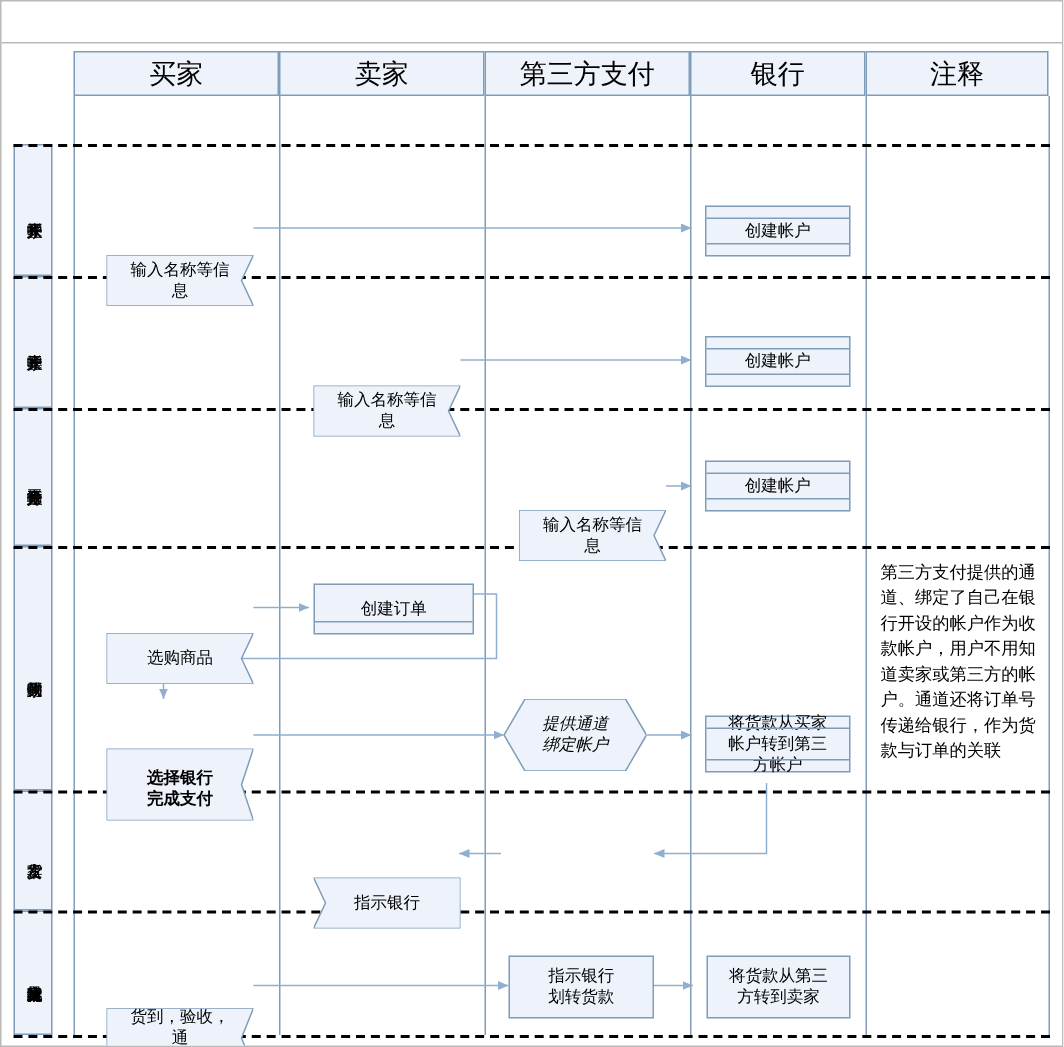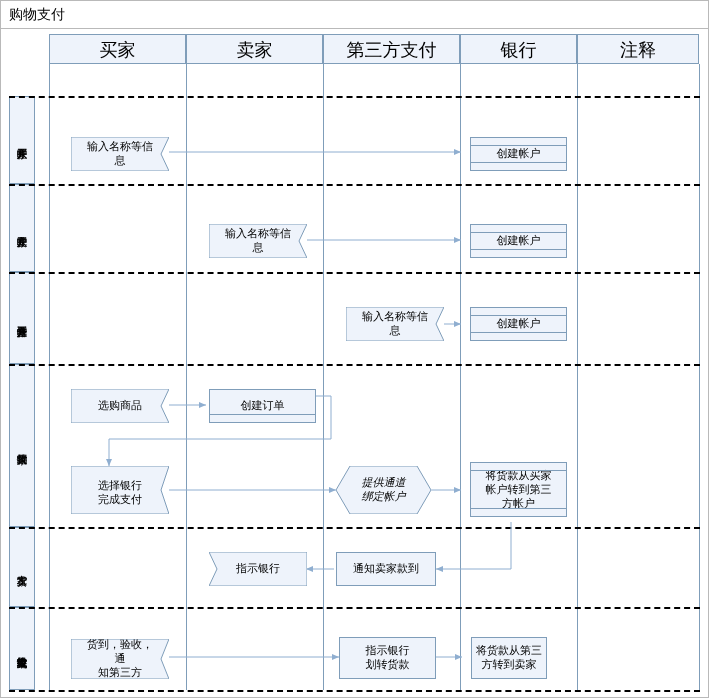--- a/index.html
+++ b/index.html
@@ -23,35 +23,34 @@
   .stage span{display:block;width:100%;height:100%;writing-mode:vertical-rl;text-orientation:upright;
               font-size:10.5px;line-height:13px;text-align:center;letter-spacing:0px;color:#000;
               display:flex;align-items:center;justify-content:center;}
 
   
   .hdash{position:absolute;left:0;height:0;border-top:2px dashed #000;}
 
   
   .node{position:absolute;box-sizing:border-box;border:1px solid #7f9db9;background:#eef3fb;
         font-size:11px;line-height:14px;color:#000;display:flex;align-items:center;justify-content:center;text-align:center;}
-  .node.flag{border:none;background:transparent;padding:11px;}
+  .node.flag{border:none;background:transparent;padding:11px;margin-top:33px;}
   .node.hexa{border:none;background:transparent;}
   .node.bank{border:1px solid #7f9db9;background:#eef3fb;}
   .bank-line{position:absolute;left:0;width:100%;height:1px;background:#7f9db9;}
 
   .svgwrap{position:absolute;left:0;top:0;width:691px;height:656px;pointer-events:none;}
 
   #note{position:absolute;box-sizing:border-box;font-size:11.5px;line-height:17px;color:#000;text-align:left;padding:4px 6px;}
 </style>
 </head>
 <body>
 
 <div id="page">
 
-  <div id="title">购物支付</div>
   <div id="title-rule"></div>
 
   <div id="diagram">
 
     <div class="hdr" style="left:40px;width:137px;">
       <span>买家</span>
     </div>
     <div class="hdr" style="left:314px;width:137px;">
       <span>第三方支付</span>
     </div>
@@ -175,68 +174,68 @@
         <path d="M0,0 L98,0 L90,17 L98,34 L0,34 Z" fill="#eef3fb" stroke="#7f9db9"></path>
       </svg>
       <span style="position:relative;">选购商品</span>
     </div>
 
     <div class="node bank" style="left:200px;top:355px;width:107px;height:34px;">
       <div class="bank-line" style="bottom:7px;"></div>
       <span>创建订单</span>
     </div>
 
-    <div class="node flag" style="left:62px;top:432px;width:98px;height:53px;">
+    <div class="node flag" style="left:62px;top:432px;width:98px;height:53px;font-weight:bold;">
       <svg width="98" height="48" style="position:absolute;left:0;top:0;">
         <path d="M0,0 L98,0 L90,24 L98,48 L0,48 Z" fill="#eef3fb" stroke="#7f9db9"></path>
       </svg>
       <span style="position:relative;white-space:pre-line;">选择银行
 完成支付</span>
     </div>
 
     <div class="node hexa" style="left:327px;top:432px;width:95px;height:48px;font-style:italic;">
       <svg width="95" height="48" style="position:absolute;left:0;top:0;">
         <path d="M14,0 L81,0 L95,24 L81,48 L14,48 L0,24 Z" fill="#eef3fb" stroke="#7f9db9"></path>
       </svg>
       <span style="position:relative;white-space:pre-line;">提供通道
 绑定帐户</span>
     </div>
 
-    <div class="node bank" style="left:461px;top:428px;width:97px;height:55px;">
+    <div class="node bank" style="left:461px;top:443px;width:97px;height:38px;">
       <div class="bank-line" style="top:7px;"></div>
       <div class="bank-line" style="bottom:7px;"></div>
       <span style="white-space:pre-line;">将货款从买家
 帐户转到第三
 方帐户</span>
     </div>
 
     <div class="node flag" style="left:200px;top:518px;width:98px;height:34px;">
       <svg width="98" height="34" style="position:absolute;left:0;top:0;">
         <path d="M0,0 L98,0 L98,34 L0,34 L8,17 Z" fill="#eef3fb" stroke="#7f9db9"></path>
       </svg>
       <span style="position:relative;">指示银行</span>
     </div>
 
-    <div class="node" style="left:327px;top:518px;width:100px;height:34px;">
-      <span>通知卖家款到</span>
-    </div>
 
     <div class="node flag" style="left:62px;top:605px;width:98px;height:40px;text-align:center;">
       <svg width="98" height="40" style="position:absolute;left:0;top:0;">
         <path d="M0,0 L98,0 L90,20 L98,40 L0,40 Z" fill="#eef3fb" stroke="#7f9db9"></path>
       </svg>
       <span style="position:relative;white-space:pre-line;">货到，验收，通
 知第三方</span>
     </div>
 
     <div class="node" style="left:330px;top:603px;width:97px;height:42px;">
       <span style="white-space:pre-line;">指示银行
 划转货款</span>
     </div>
 
-    <div class="node" style="left:462px;top:603px;width:76px;height:42px;">
+    <div class="node" style="left:462px;top:603px;width:96px;height:42px;">
       <span style="white-space:pre-line;">将货款从第三
 方转到卖家</span>
     </div>
 
+    <div id="note" style="left:572px;top:335px;width:116px;height:160px;">
+      <span>第三方支付提供的通道、绑定了自己在银行开设的帐户作为收款帐户，用户不用知道卖家或第三方的帐户。通道还将订单号传递给银行，作为货款与订单的关联</span>
+    </div>
 
   </div>
 </div>
 
 </body></html>

